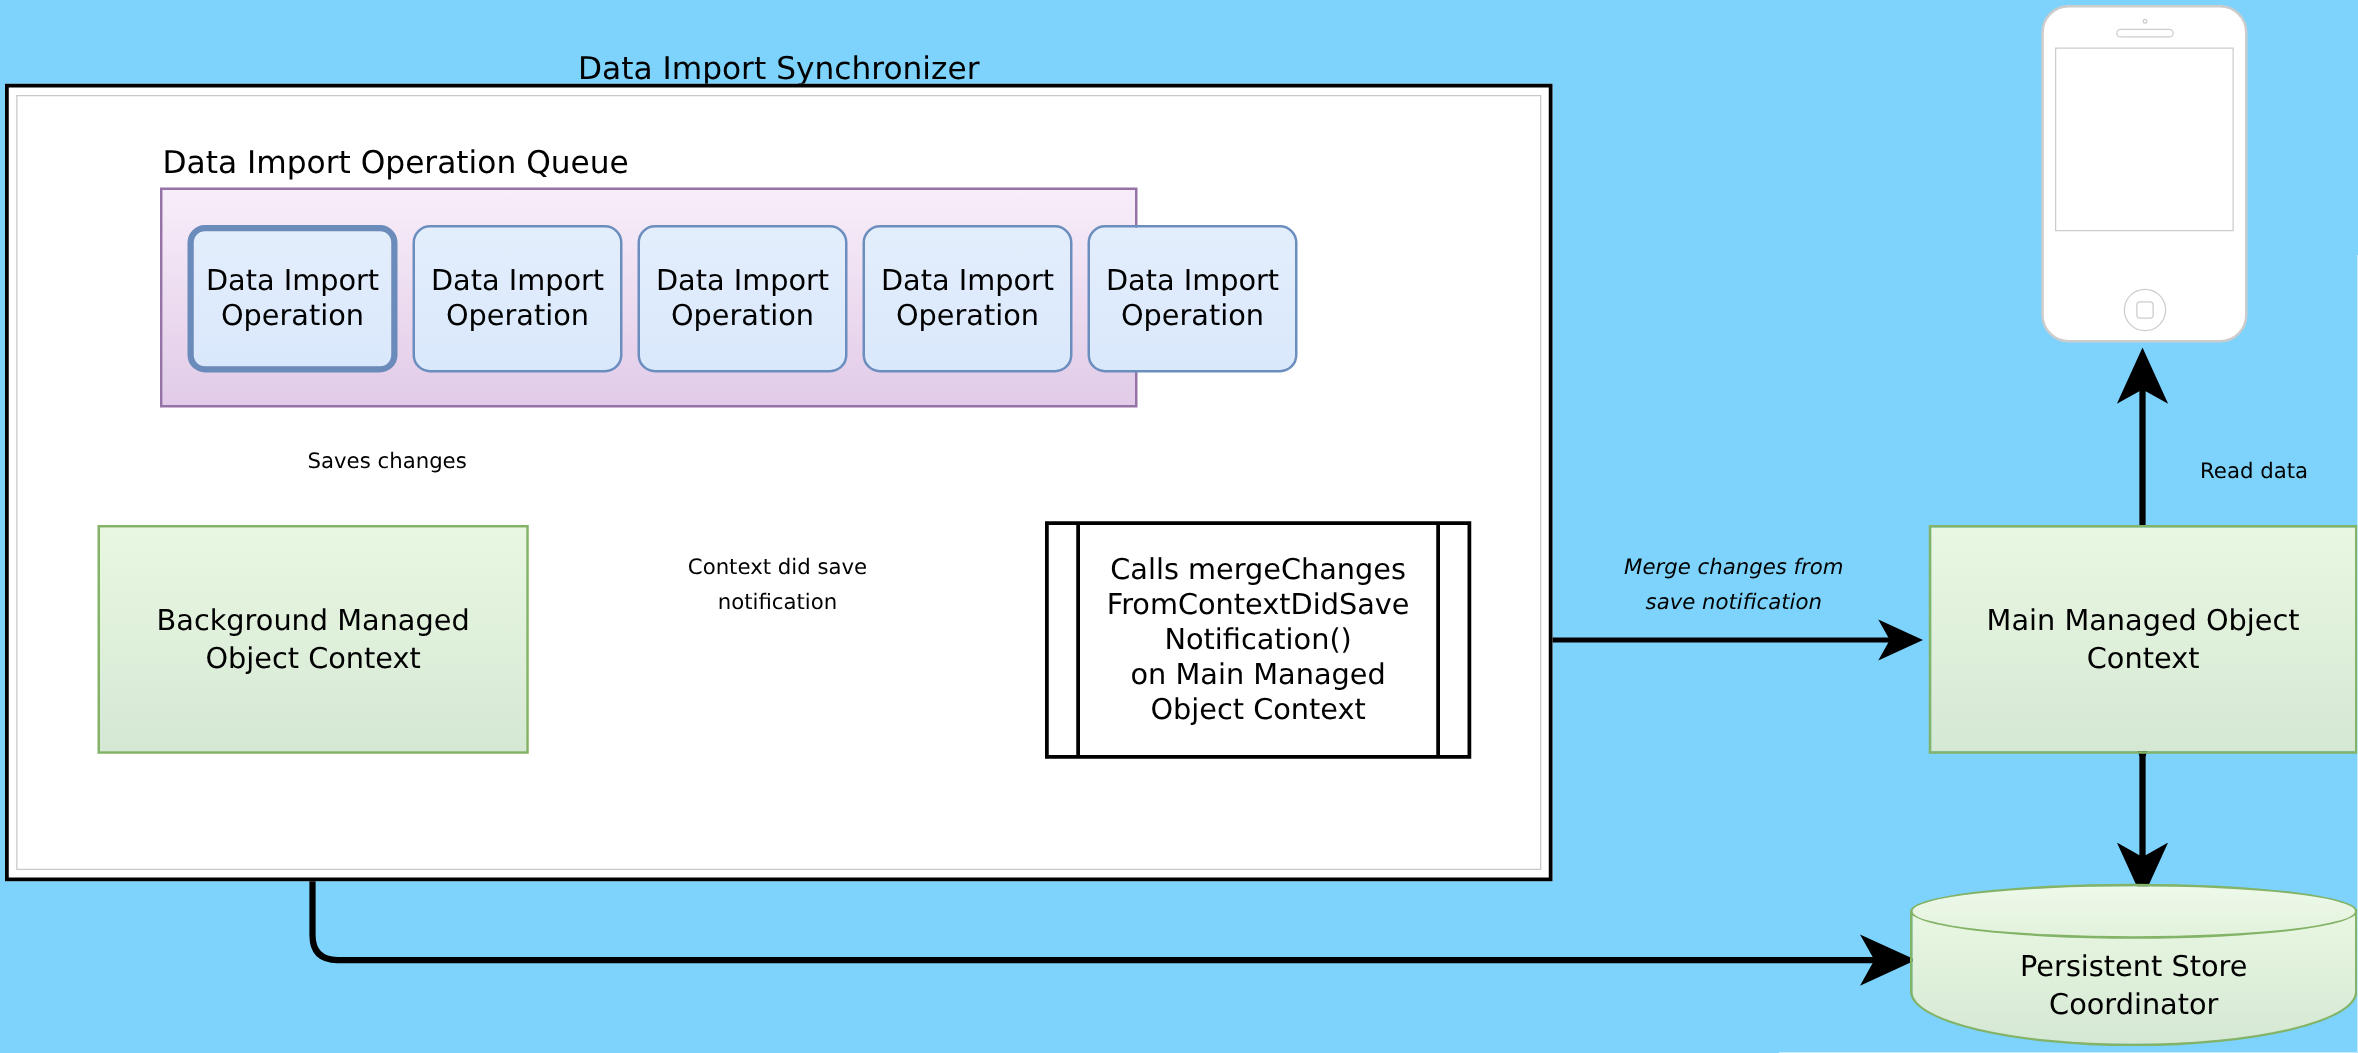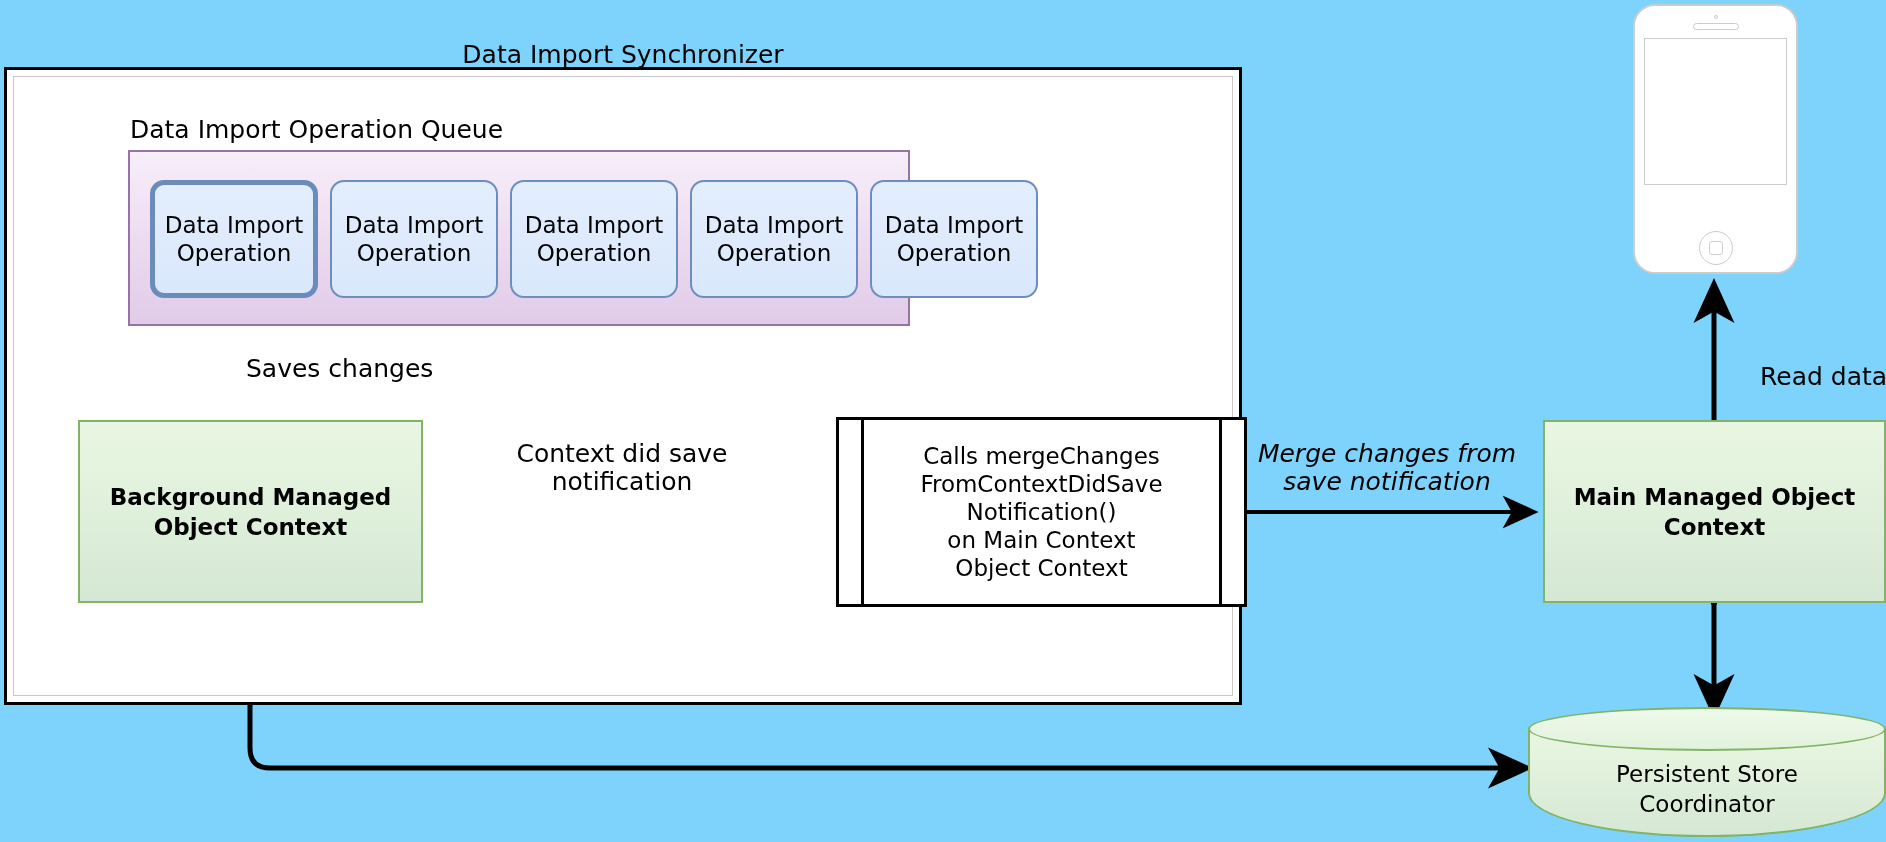--- a/index.html
+++ b/index.html
@@ -96,40 +96,39 @@
   .ctx-box {
     border: 2px solid #82b366;
     box-sizing: border-box;
     background: linear-gradient(to bottom, #e9f7e2 0%, #d5e8d4 100%);
     display: flex;
     align-items: center;
     justify-content: center;
     text-align: center;
     font-size: 23px;
     line-height: 30px;
-    font-weight: bold;
   }
   .ctx-bg {
     left: 78px;
     top: 420px;
     width: 345px;
     height: 183px;
   }
   .ctx-main {
     left: 1543px;
     top: 420px;
     width: 343px;
     height: 183px;
   }
 
   
   .proc-box {
     left: 836px;
     top: 417px;
-    width: 411px;
+    width: 341px;
     height: 190px;
     border: 3px solid #000000;
     background: #ffffff;
     box-sizing: border-box;
   }
   .proc-bar-l, .proc-bar-r {
     position: absolute;
     top: 0;
     bottom: 0;
     width: 0;
@@ -243,21 +242,21 @@
     left: 50%; top: 50%;
     margin-left: -7px; margin-top: -7px;
     width: 14px; height: 14px;
     border: 1px solid #cccccc;
     border-radius: 3px;
     box-sizing: border-box;
   }
 
   
   .edge-label {
-    font-size: 25px;
+    font-size: 17px;
     line-height: 28px;
     text-align: center;
     white-space: pre-line;
   }
   .lbl-saves   { left: 246px;  top: 355px; width: 230px; text-align: left; }
   .lbl-ctxsave { left: 452px;  top: 440px; width: 340px; }
   .lbl-merge   { left: 1222px; top: 440px; width: 330px; font-style: italic; }
   .lbl-read    { left: 1760px; top: 363px; width: 150px; text-align: left; }
 
   svg.lines { position: absolute; left: 0; top: 0; width: 1886px; height: 842px; }
@@ -321,21 +320,21 @@
 
   <div class="abs ctx-box ctx-bg">Background Managed<br>Object Context</div>
 
   <div class="abs proc-box">
     <div class="proc-bar-l"></div>
     <div class="proc-bar-r"></div>
     <div class="proc-text">
       <span>Calls mergeChanges</span>
       <span>FromContextDidSave</span>
       <span>Notification()</span>
-      <span>on Main Context</span>
+      <span>on Main Managed</span>
       <span>Object Context</span>
     </div>
   </div>
 
   <div class="abs cyl">
     <div class="cyl-body"></div>
     <div class="cyl-top"></div>
     <div class="cyl-label">Persistent Store<br>Coordinator</div>
   </div>
 

